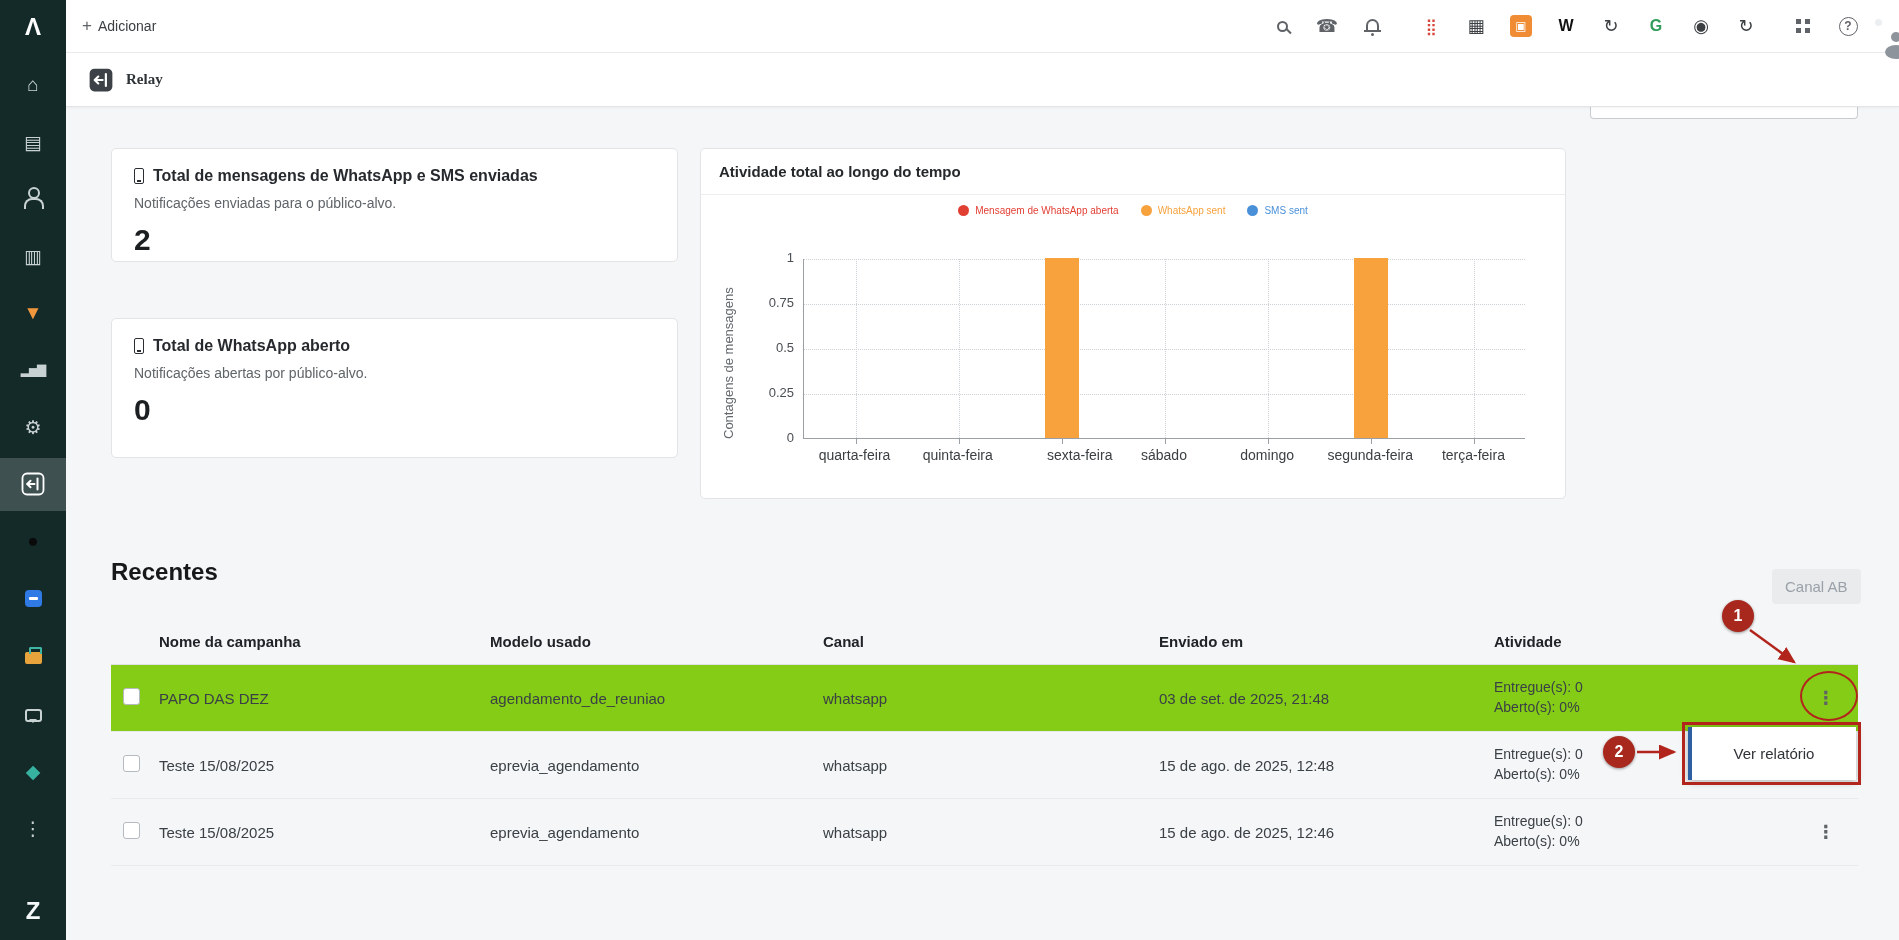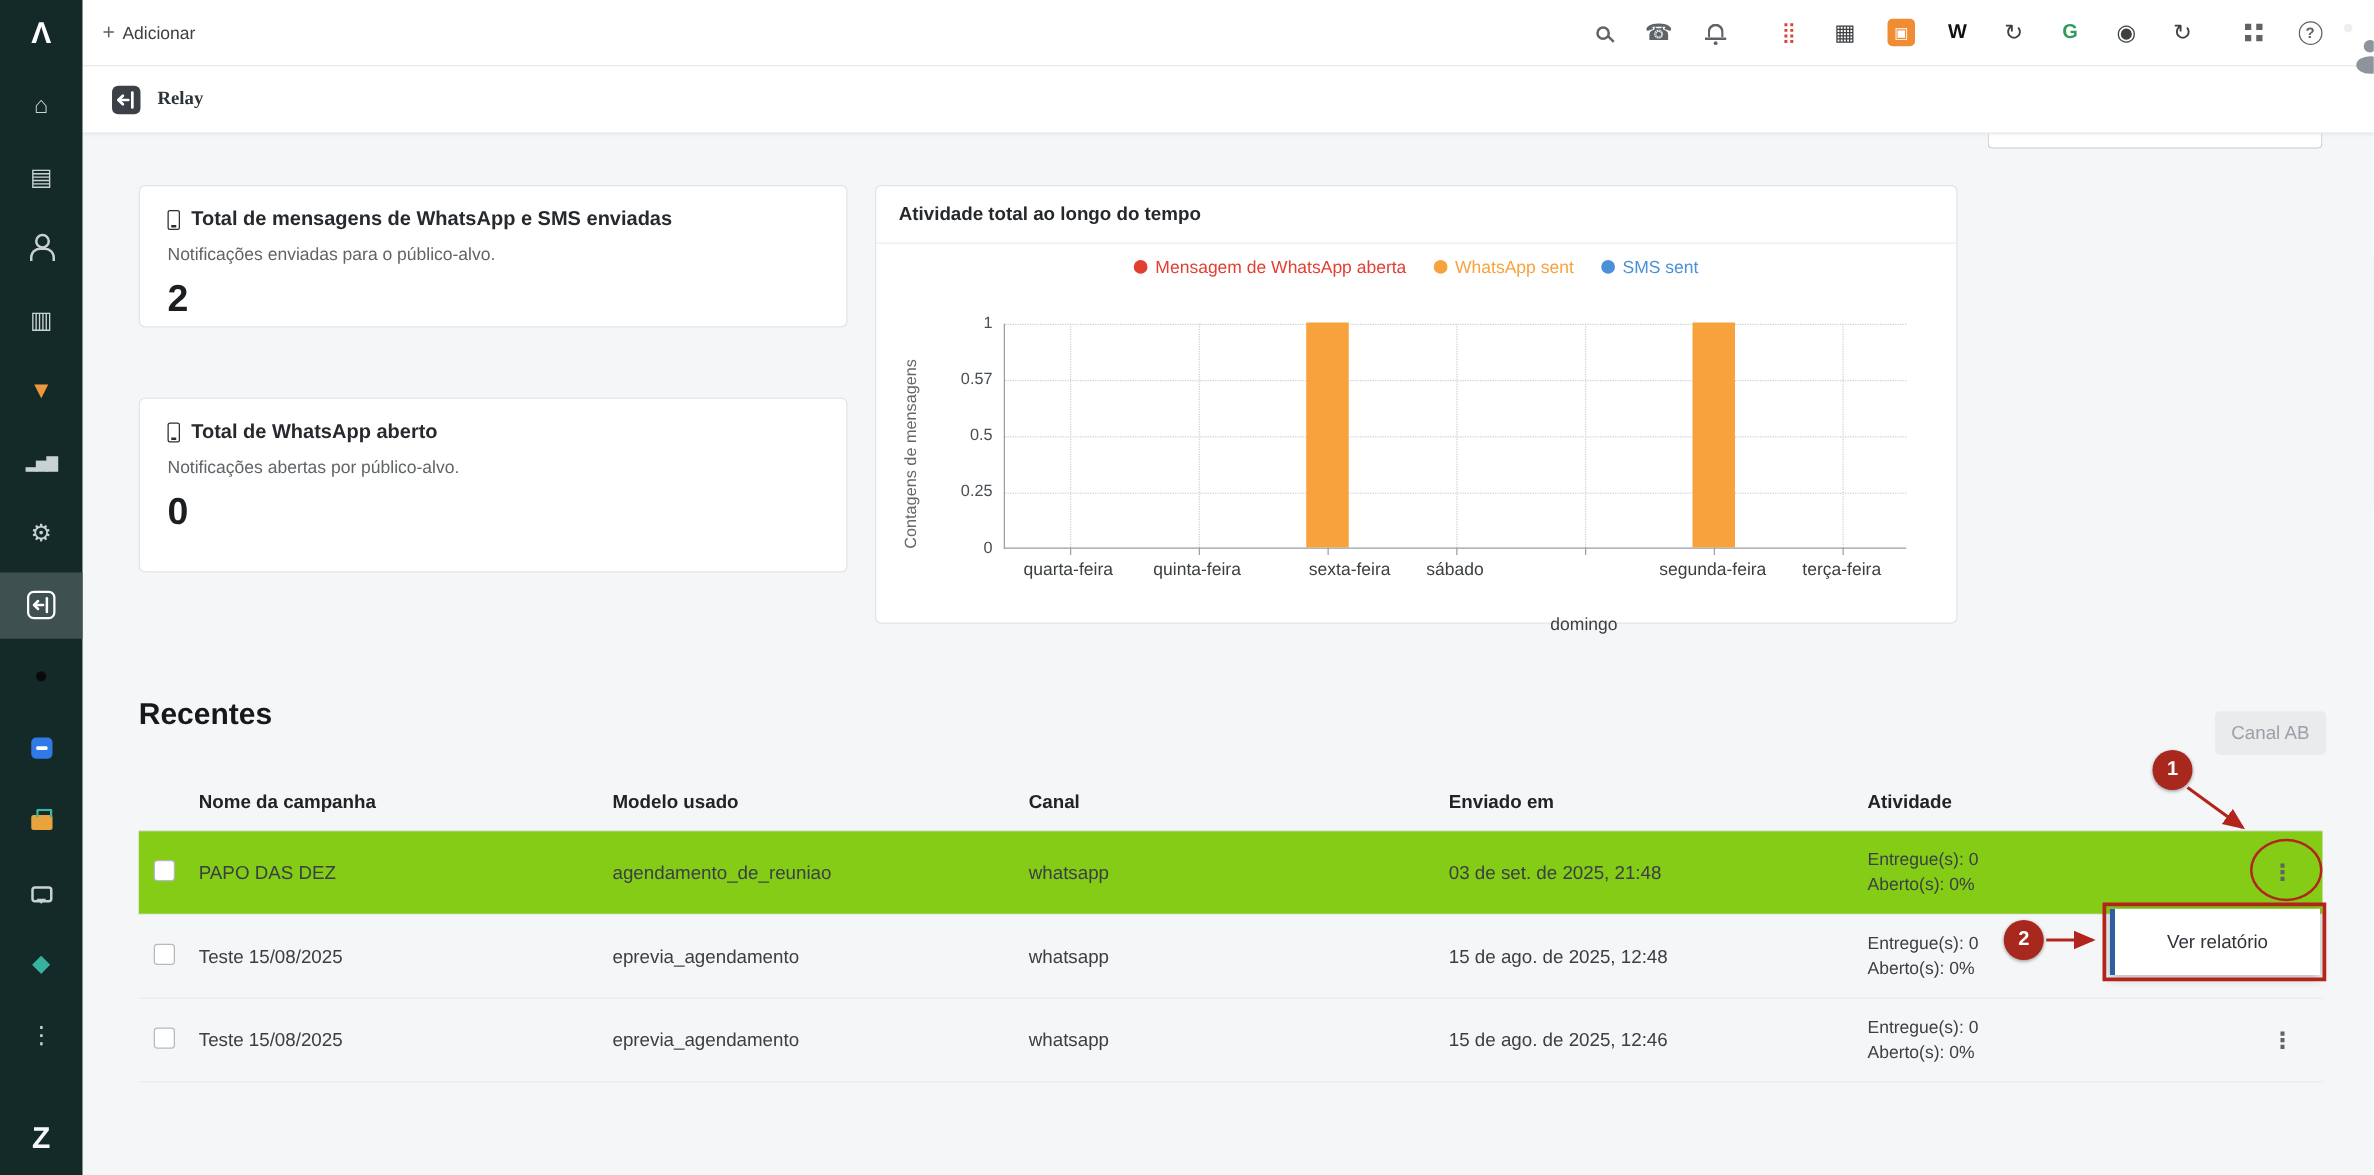--- a/index.html
+++ b/index.html
@@ -48,21 +48,21 @@
   .i-mobile { width:10px; height:16px; border:1.5px solid #2b2f33; border-radius:2px; position:relative; flex:none; }
   .i-mobile::after { content:""; position:absolute; bottom:1px; left:50%; transform:translateX(-50%); width:4px; height:2px; background:#2b2f33; }
   .card-title { font-size:16px; font-weight:bold; color:#26292d; }
   .card-sub { font-size:14px; color:#5f6468; margin-top:10px; }
   .card-value { font-size:30px; font-weight:bold; color:#1c1f22; margin-top:12px; }
 
   
   .chart-card { position:absolute; left:700px; top:148px; width:866px; height:351px; background:#fff; border:1px solid #e2e4e7; border-radius:5px; z-index:4; }
   .chart-title { padding:14px 18px; font-size:15px; font-weight:bold; color:#26292c; border-bottom:1px solid #ebedef; }
   .legend { position:absolute; top:56px; left:0; right:0; display:flex; justify-content:center; gap:22px; align-items:center; }
-  .lg-item { display:flex; align-items:center; gap:6px; font-size:14px; cursor:pointer; }
+  .lg-item { display:flex; align-items:center; gap:6px; font-size:10px; cursor:pointer; }
   .lg-dot { width:11px; height:11px; border-radius:50%; flex:none; }
   .plot { position:absolute; left:102px; top:110px; width:722px; height:180px; border-left:1px solid #999fa4; border-bottom:1px solid #999fa4; }
   .gl-h { position:absolute; left:0; right:0; height:0; border-top:1px dotted #ccd1d6; }
   .gl-v { position:absolute; top:0; bottom:0; width:0; border-left:1px dotted #ccd1d6; }
   .xtick { position:absolute; bottom:-6px; width:1px; height:6px; background:#9aa0a5; }
   .bar { position:absolute; bottom:0; width:34px; }
   .ylab { position:absolute; left:38px; width:55px; text-align:right; font-size:13px; color:#4a4f54; }
   .xlab { position:absolute; top:298px; text-align:center; font-size:14px; color:#3c4043; }
   .ylabel { position:absolute; left:20px; top:110px; height:180px; writing-mode:vertical-rl; transform:rotate(180deg); display:flex; align-items:center; font-size:13px; color:#63686d; }
 
@@ -272,27 +272,27 @@
         <div class="xtick" style="left: 567.286px;"></div>
         <div class="gl-v" style="left: 670.429px;"></div>
         <div class="xtick" style="left: 670.429px;"></div>
         <div class="bar" style="left: 240.857px; height: 180px; background: rgb(247, 162, 61);"></div>
         <div class="bar" style="left: 550.286px; height: 180px; background: rgb(247, 162, 61);"></div>
       </div>
     <div id="xlabels"></div>
   <div class="ylab" style="top: 281px;">0</div>
       <div class="ylab" style="top: 236px;">0.25</div>
       <div class="ylab" style="top: 191px;">0.5</div>
-      <div class="ylab" style="top: 146px;">0.57</div>
+      <div class="ylab" style="top: 146px;">0.75</div>
       <div class="ylab" style="top: 101px;">1</div>
       <div class="xlab" style="left: 102px; width: 103.143px; position: absolute;">quarta-feira</div>
       <div class="xlab" style="left: 205.143px; width: 103.143px; position: absolute;">quinta-feira</div>
       <div class="xlab" style="left: 308.286px; width: 103.143px; position: absolute; text-align: right;">sexta-feira</div>
       <div class="xlab" style="left: 411.429px; width: 103.143px; position: absolute;">sábado</div>
-      <div class="xlab" style="left: 514.571px; width: 103.143px; position: absolute; margin-top: 44px;">domingo</div>
+      <div class="xlab" style="left: 514.571px; width: 103.143px; position: absolute;">domingo</div>
       <div class="xlab" style="left: 617.714px; width: 103.143px; position: absolute;">segunda-feira</div>
       <div class="xlab" style="left: 720.857px; width: 103.143px; position: absolute;">terça-feira</div>
     </div>
 
   <div class="recents-heading">Recentes</div>
   <div class="teste-ab">Canal AB</div>
 
   <div class="table">
     <div class="t-grid t-header">
       <div class="t-cell c-check"></div>

